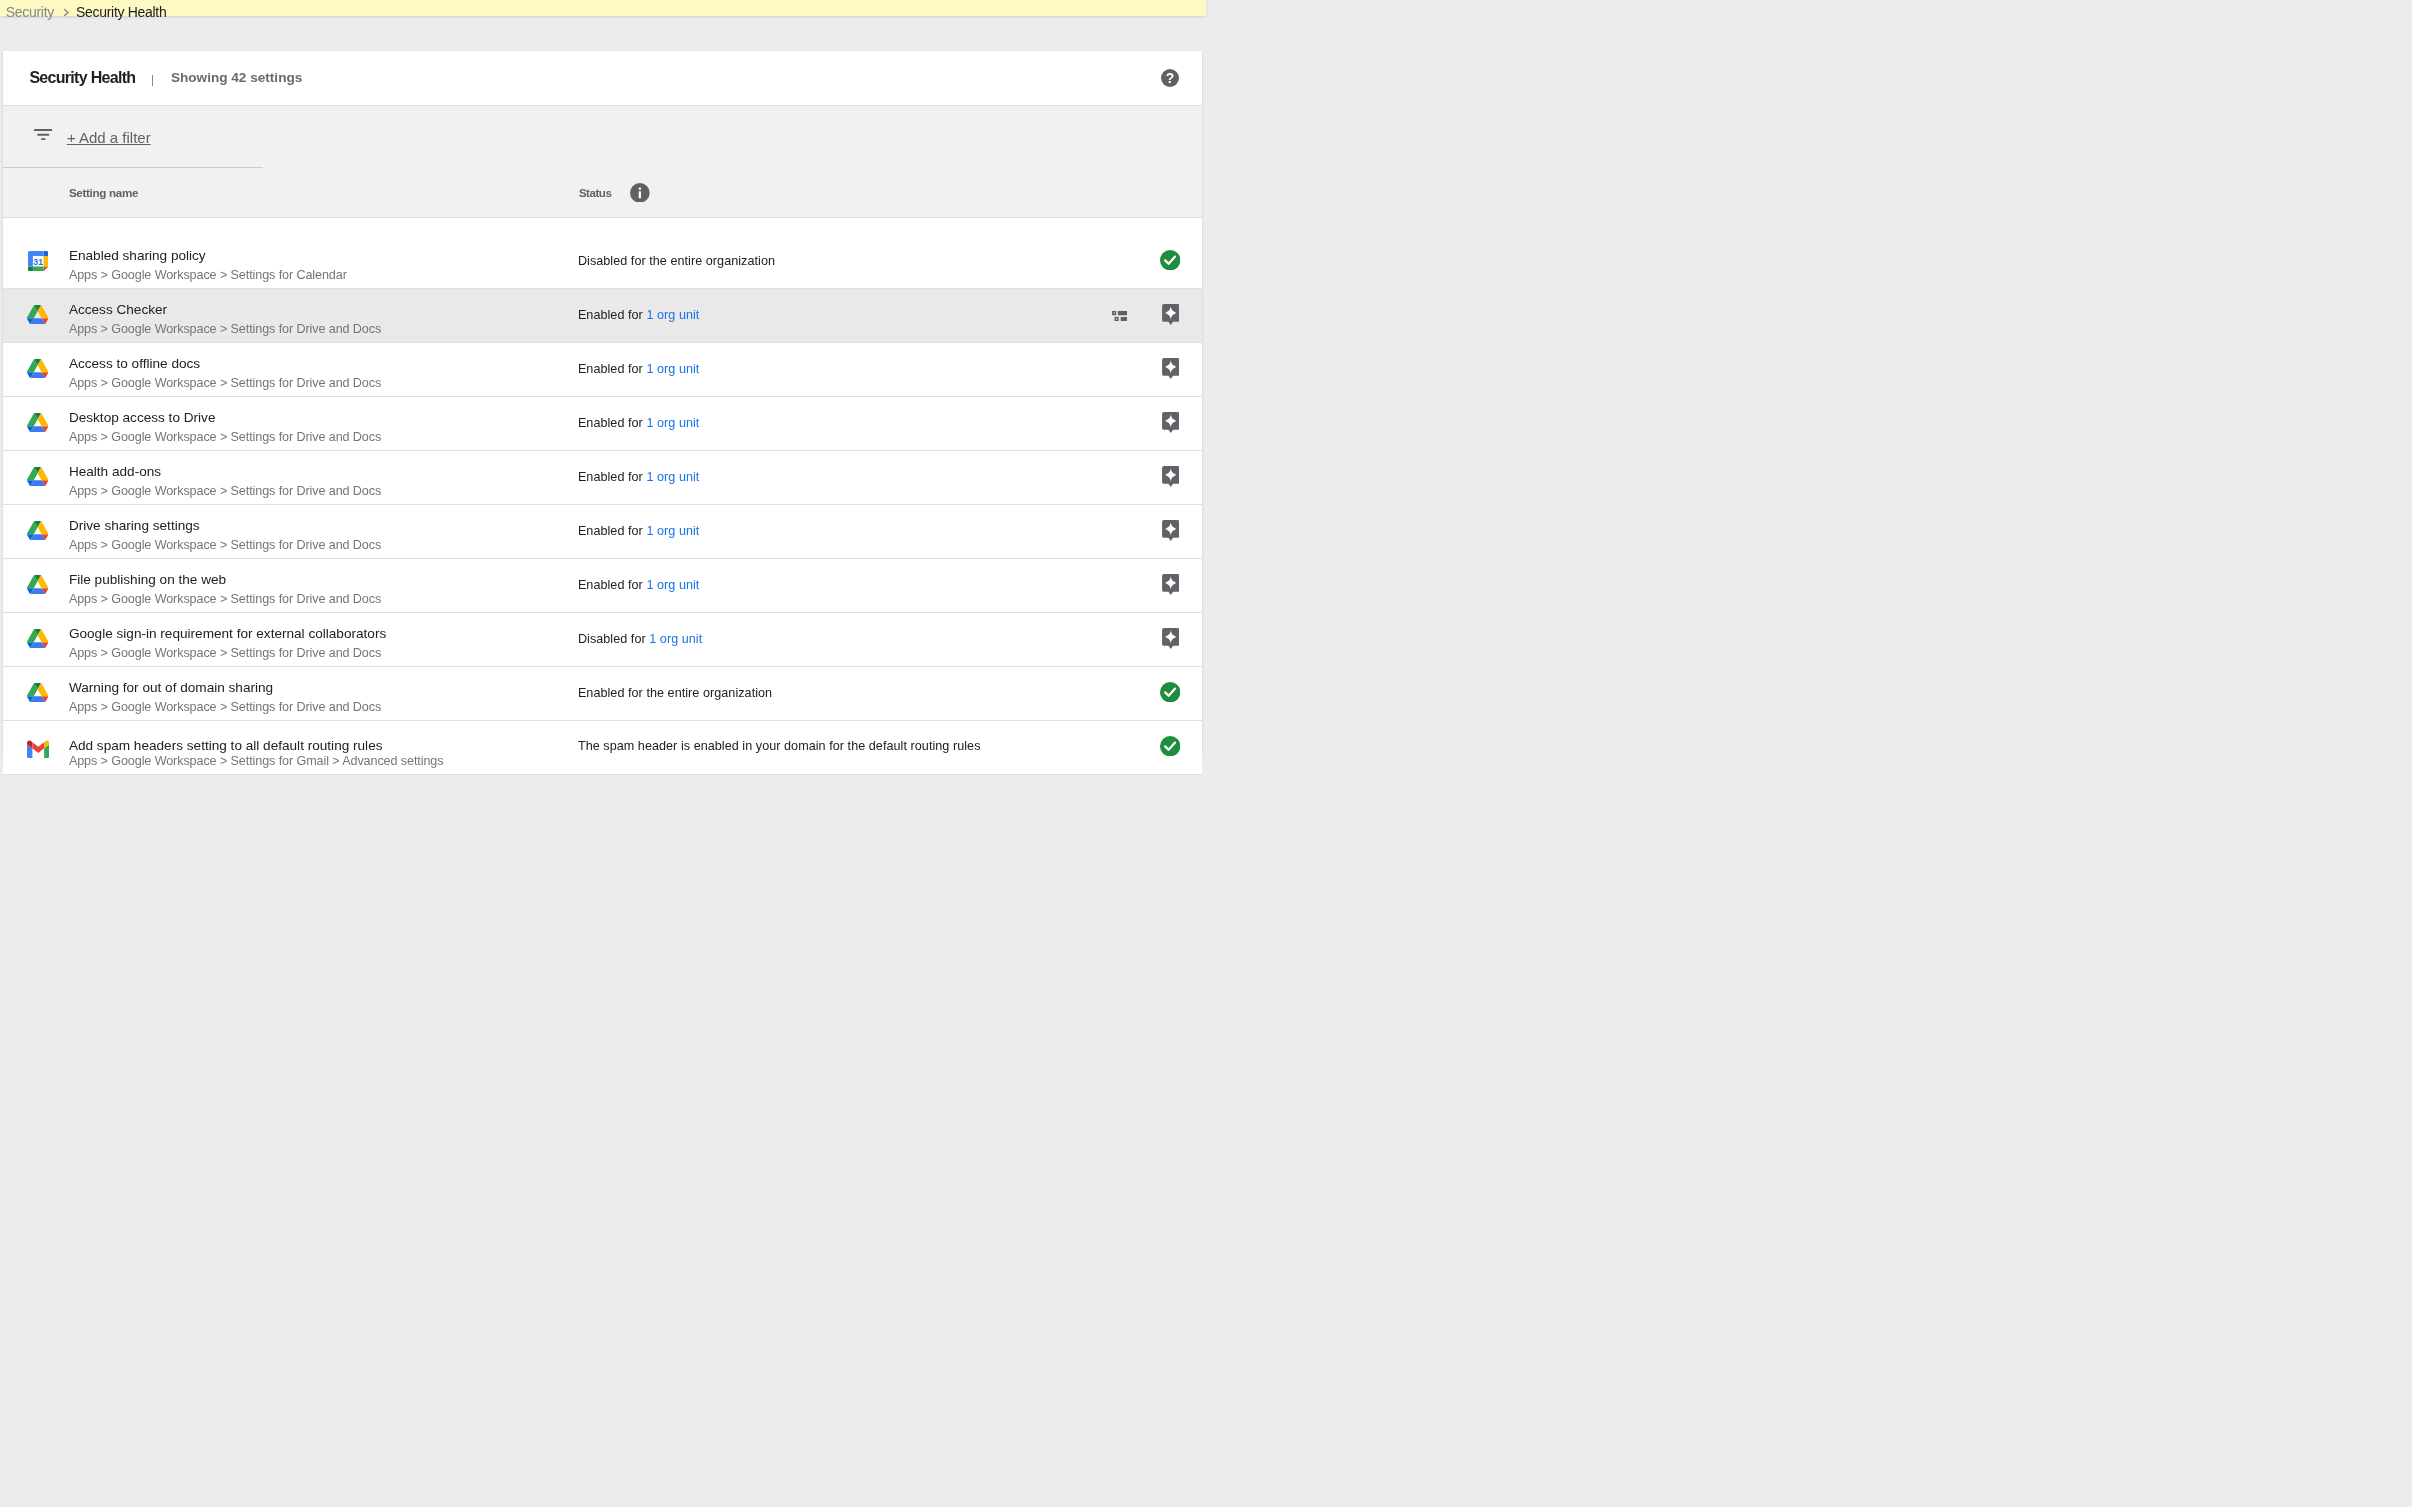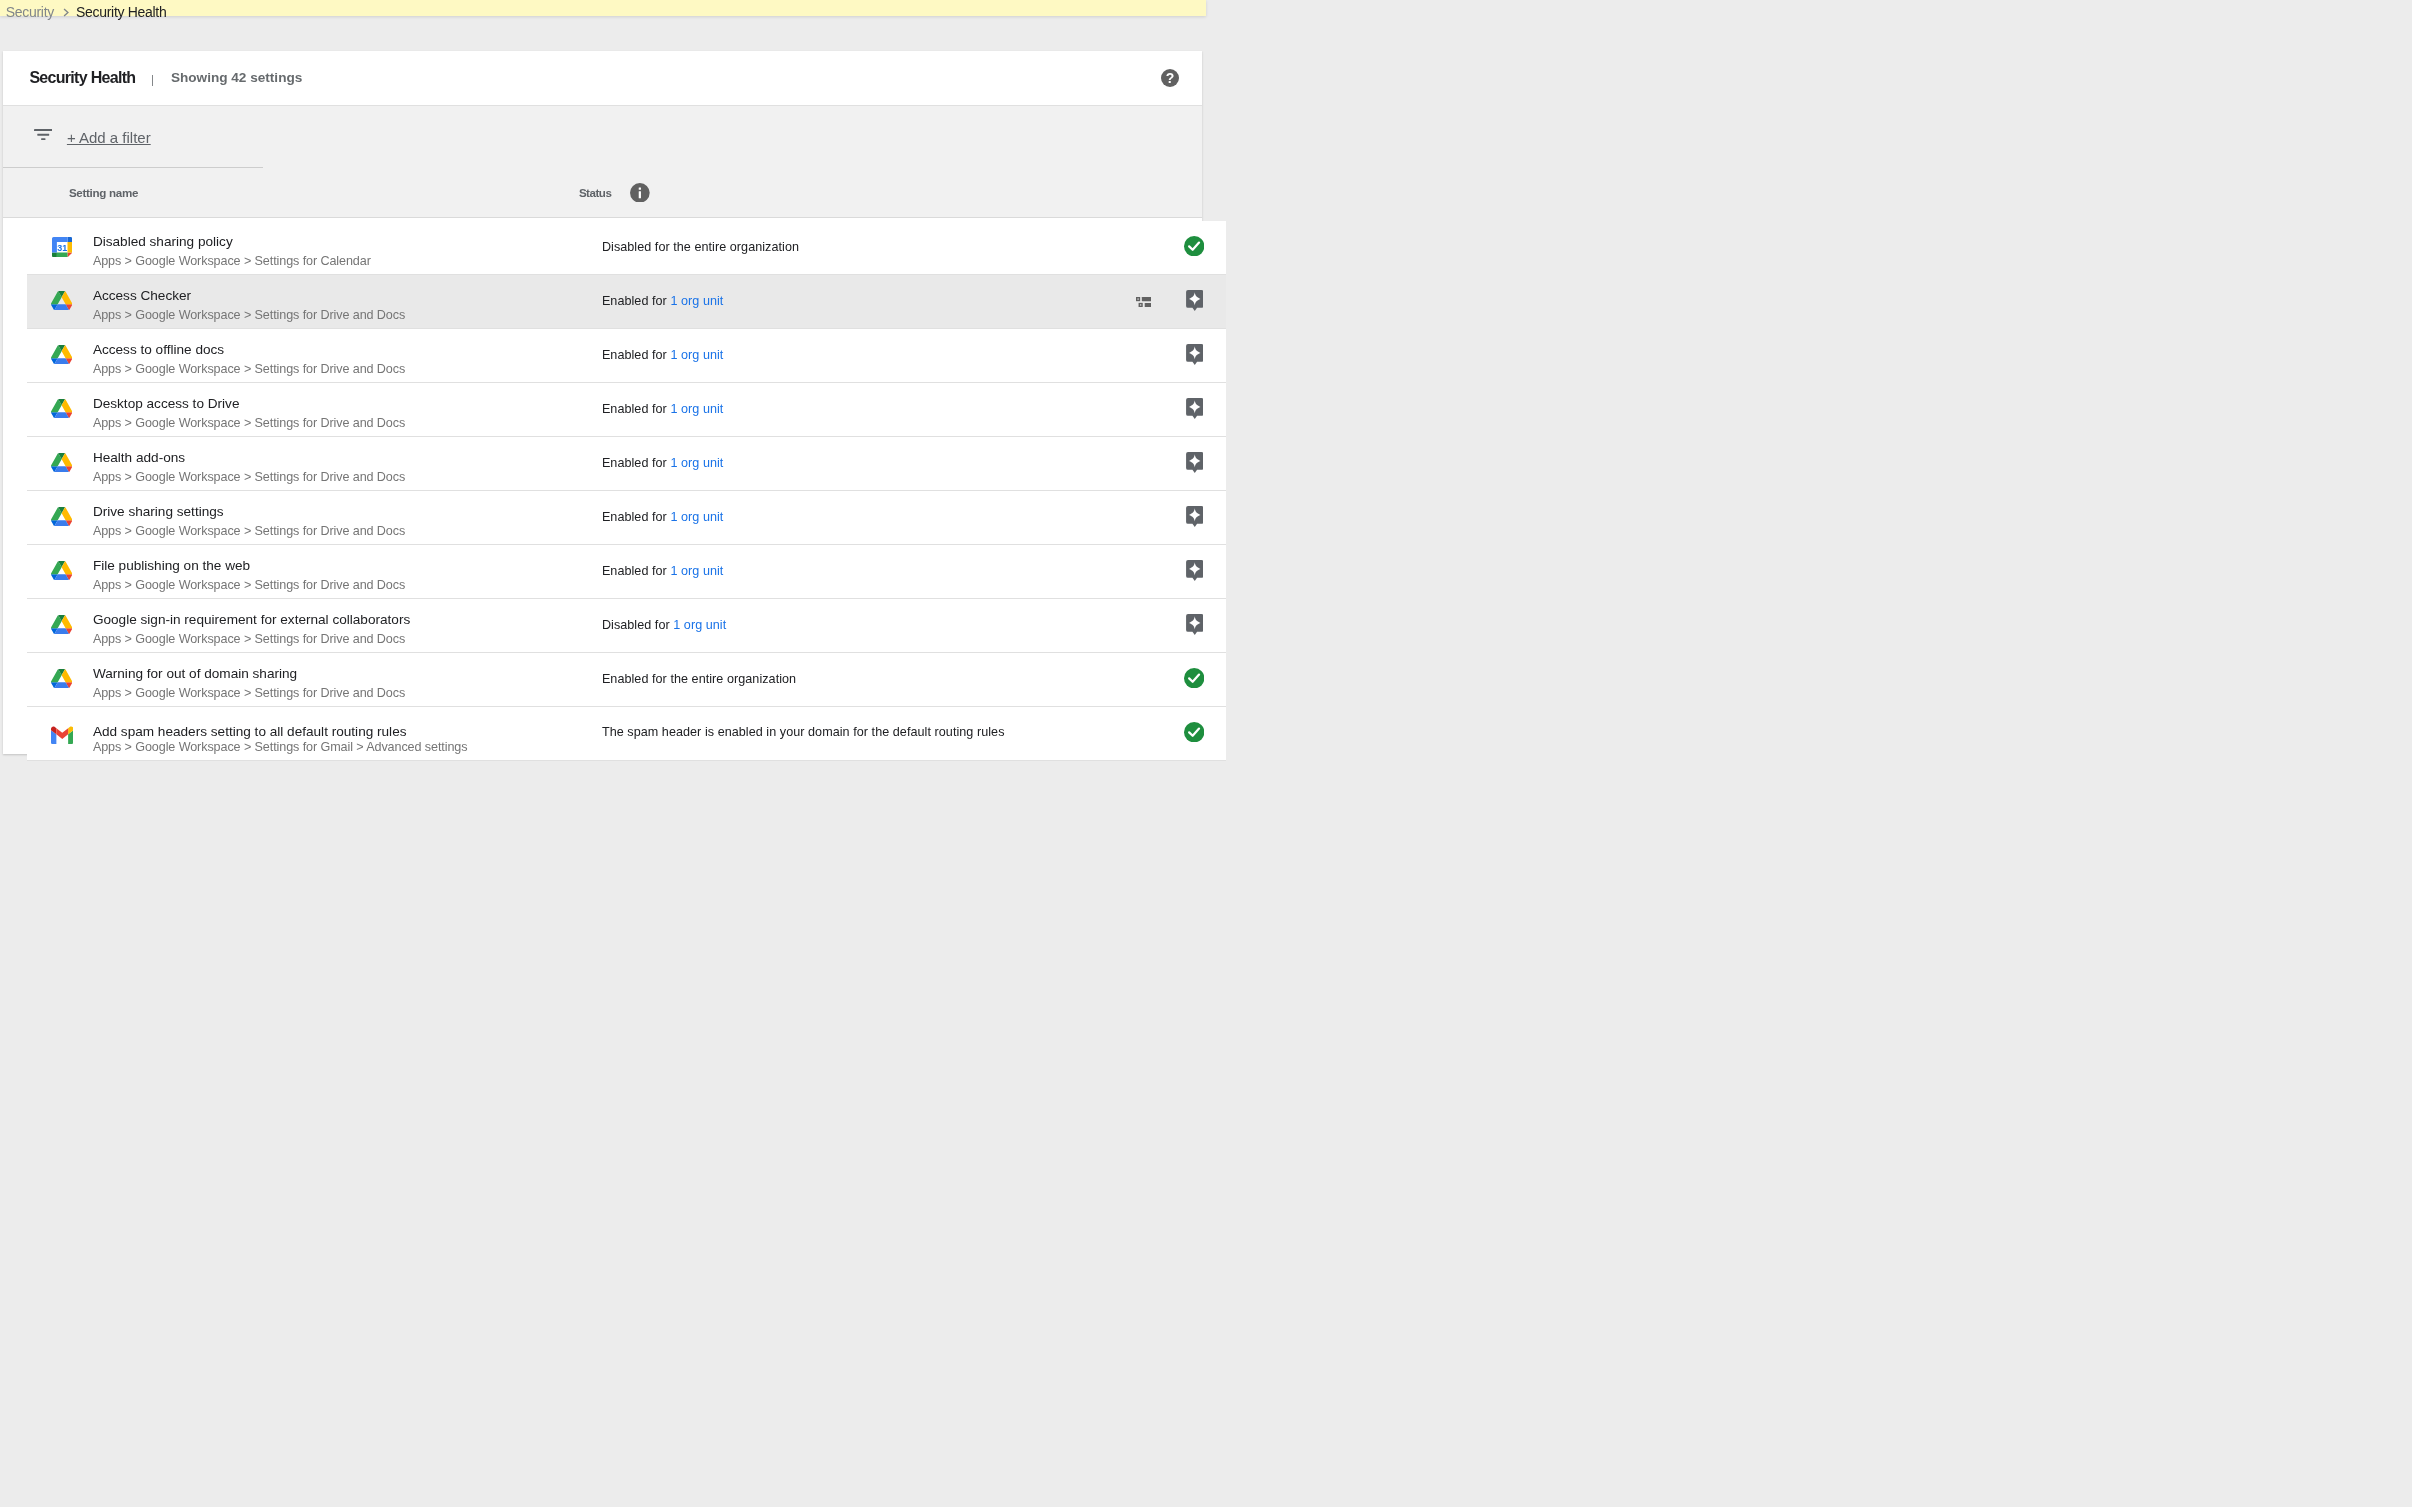--- a/index.html
+++ b/index.html
@@ -12,21 +12,21 @@
 #chead .pipe { position:absolute; left:149px; top:24px; width:1px; height:10.7px; background:#84878a; }
 #chead .shw { position:absolute; left:168px; top:19.4px; font-size:13.6px; color:#666a6d;font-weight:bold; }
 #chead .help { position:absolute; left:1158px; top:18px; width:18.4px; height:18.4px; border-radius:50%; background:#616161; color:#fff; font-size:14px; font-weight:bold; text-align:center; line-height:19px; }
 #filter { position:absolute; left:0; top:55px; width:100%; height:59px; background:#f1f1f1; }
 #filter .fi { position:absolute; left:31px; top:22.6px; }
 #filter .af { position:absolute; left:64px; top:23px; font-size:15px; color:#5f6368;text-decoration:underline; }
 #card .ul { position:absolute; left:0.5px; top:116px; width:260px; height:1.4px; background:#cdcdcd; z-index:1; }
 #thead { position:absolute; left:0; top:114px; width:100%; height:53px; background:#f1f1f1; border-bottom:1px solid #dadada; }
 #thead .h1 { position:absolute; left:66px; top:21px; font-size:11.6px; font-weight:bold; letter-spacing:-0.3px; color:#5f6368; }
 #thead .h2 { position:absolute; left:576px; top:21px; font-size:11.6px; font-weight:bold; letter-spacing:-0.5px; color:#5f6368; }
-#rows { position:absolute; left:0; top:170px; width:100%;margin-left:24px; }
+#rows { position:absolute; left:0; top:184px; width:100%; }
 .row { position:relative; width:100%; height:54px; border-bottom:1px solid #e0e0e0; background:#fff; }
 .row.hl { background:#e9e9e9; }
 .rt { position:absolute; left:66px; top:12.6px; font-size:13.6px; line-height:15.5px; color:#202124; }
 .rs { position:absolute; left:66px; top:32.5px; font-size:12.6px; line-height:14.6px; letter-spacing:-0.1px; color:#757575; }
 .st { position:absolute; left:575px; top:19.4px; font-size:12.6px; line-height:15.5px; letter-spacing:0.05px; color:#202124; }
 .st a { color:#1a73e8; text-decoration:none; }
 .row.last .rt { top:17px; }
 .row.last .rs { top:33px; }
 .row.last .st { top:18px; }
 </style></head>
@@ -68,21 +68,21 @@
         <svg width="20.4" height="20.4" viewBox="0 0 200 200" style="position:absolute;left:25px;top:15.5px">
           <path fill="#fff" d="M152 48H48v104h104z"></path>
           <path fill="#ea4335" d="M152 200l48-48h-48z"></path>
           <path fill="#fbbc04" d="M200 152V48h-48v104z"></path>
           <path fill="#34a853" d="M152 200v-48H48v48z"></path>
           <path fill="#188038" d="M0 152v32c0 8.8 7.2 16 16 16h32v-48z"></path>
           <path fill="#1967d2" d="M200 48V16c0-8.8-7.2-16-16-16h-32v48z"></path>
           <path fill="#4285f4" d="M152 48V0H16C7.2 0 0 7.2 0 16v136h48V48z"></path>
           <text x="100" y="133" font-family="Liberation Sans" font-size="88" font-weight="bold" fill="#1a73e8" text-anchor="middle">31</text>
         </svg>
-        <div class="rt">Disabled sharing policy</div>
+        <div class="rt">Enabled sharing policy</div>
         <div class="rs">Apps &gt; Google Workspace &gt; Settings for Calendar</div>
         <div class="st">Disabled for the entire organization</div>
         <svg width="20.4" height="20.4" viewBox="0 0 21 21" style="position:absolute;left:1157px;top:15px">
           <circle cx="10.5" cy="10.5" r="10.5" fill="#1e8e3e"></circle>
           <path d="M5.3 10.7l3.6 3.5 6.6-7.4" stroke="#fff" stroke-width="2.3" fill="none" stroke-linecap="round" stroke-linejoin="round"></path>
         </svg>
       </div>
 <div class="row hl">
         <svg width="21.3" height="19.4" viewBox="0 0 87.3 78" preserveAspectRatio="none" style="position:absolute;left:24px;top:15.7px">
           <path d="M6.6 66.85l3.85 6.65c.8 1.4 1.95 2.5 3.3 3.3l13.75-23.8H0c0 1.55.4 3.1 1.2 4.5z" fill="#0066da"></path>

